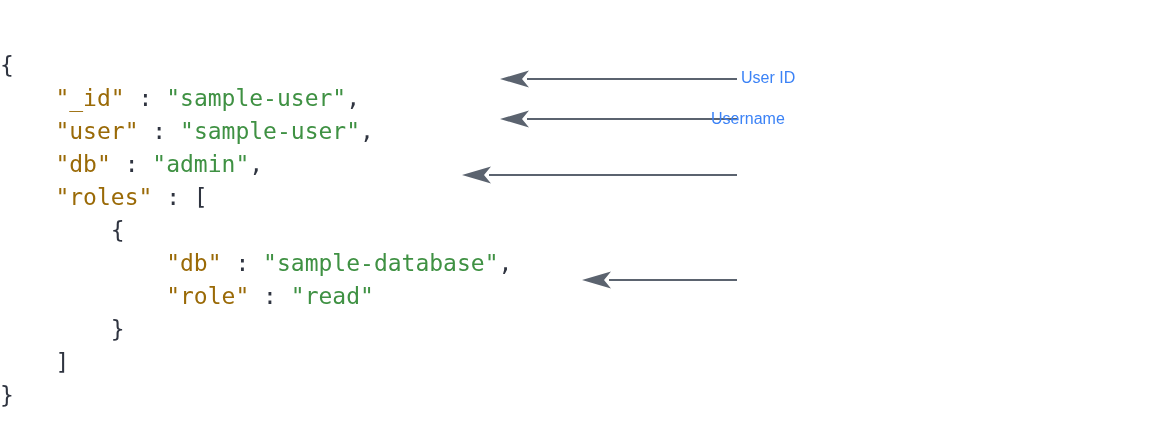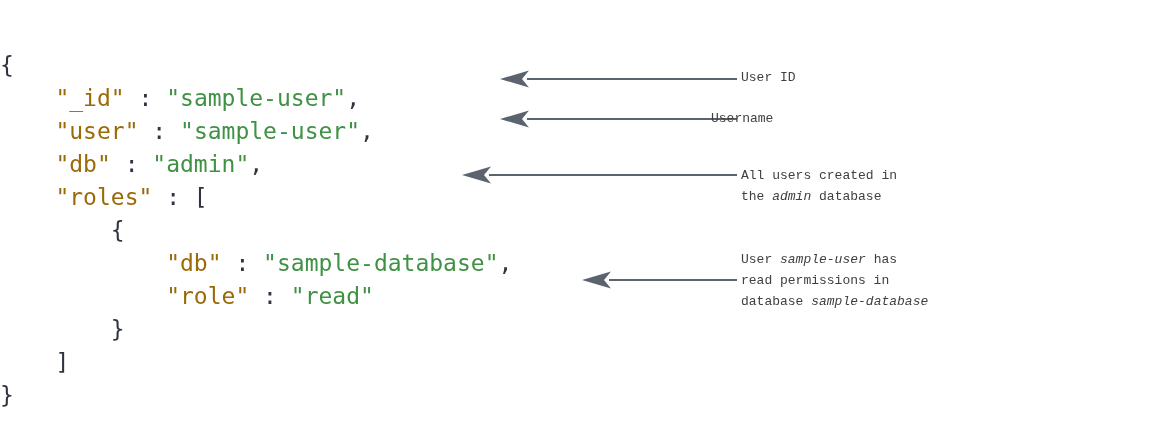--- a/index.html
+++ b/index.html
@@ -50,24 +50,24 @@
     position: absolute;
     left: 0;
     top: 0;
     width: 1172px;
     height: 436px;
     pointer-events: none;
   }
 
   .anno-label {
     position: absolute;
-    font-family: Liberation Mono, monospace;
-    font-size: 13px;
+    font-family: Liberation Sans, sans-serif;
+    font-size: 16px;
     line-height: 21px;
-    color: #404040;
+    color: #3b82f6;
     white-space: pre-line;
   }
   .anno-label i {
     font-style: italic;
   }
 
   #anno-1 { left: 741px; top: 67px; }
   #anno-2 { left: 711px; top: 108px; }
   #anno-3 { left: 741px; top: 165px; width: 230px; }
   #anno-4 { left: 741px; top: 249px; width: 260px; }
@@ -104,19 +104,14 @@
         <path d="M 462 175 L 491 166.5 L 484 175 L 491 183.5 Z" fill="#5b636f"></path>
       </g>
       <g>
         <line x1="609" y1="280" x2="737" y2="280" stroke="#5b636f" stroke-width="1.8"></line>
         <path d="M 582 280 L 611 271.5 L 604 280 L 611 288.5 Z" fill="#5b636f"></path>
       </g>
     </svg>
 
   <div class="anno-label" id="anno-1"><span>User ID</span></div>
   <div class="anno-label" id="anno-2"><span>Username</span></div>
-  <div class="anno-label" id="anno-3"><span>All users created in
-the </span><i>admin</i><span> database</span></div>
-  <div class="anno-label" id="anno-4"><span>User </span><i>sample-user</i><span> has
-read permissions in
-database </span><i>sample-database</i></div>
 
 </div>
 
 </body></html>

